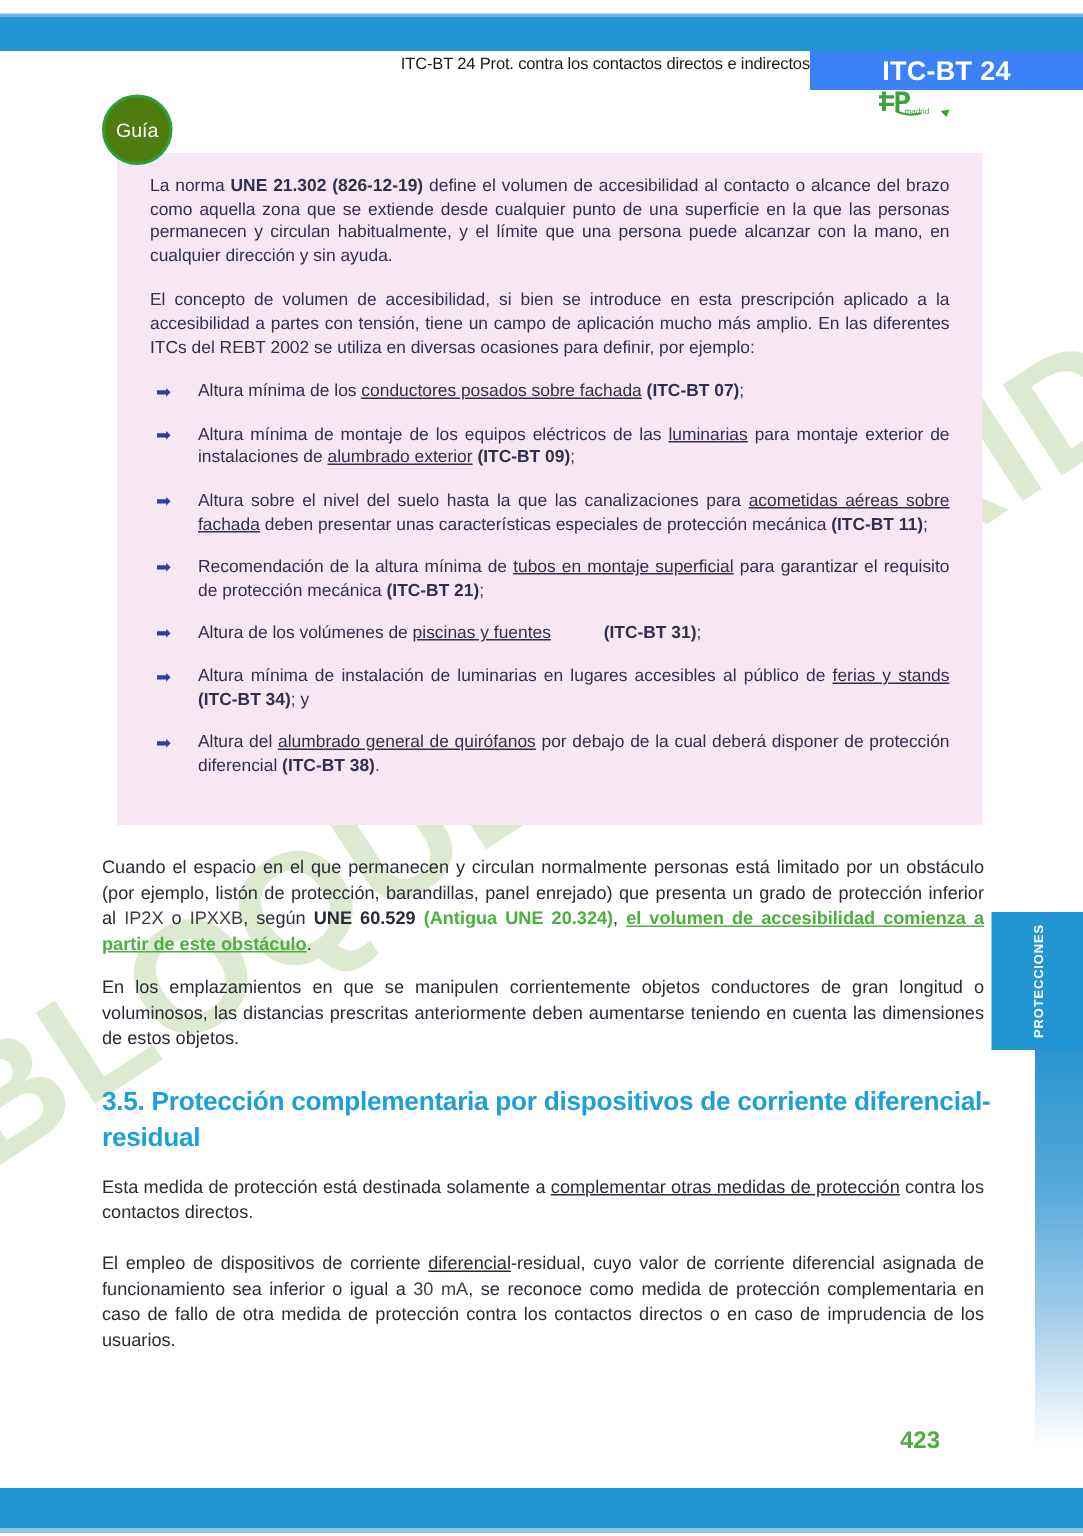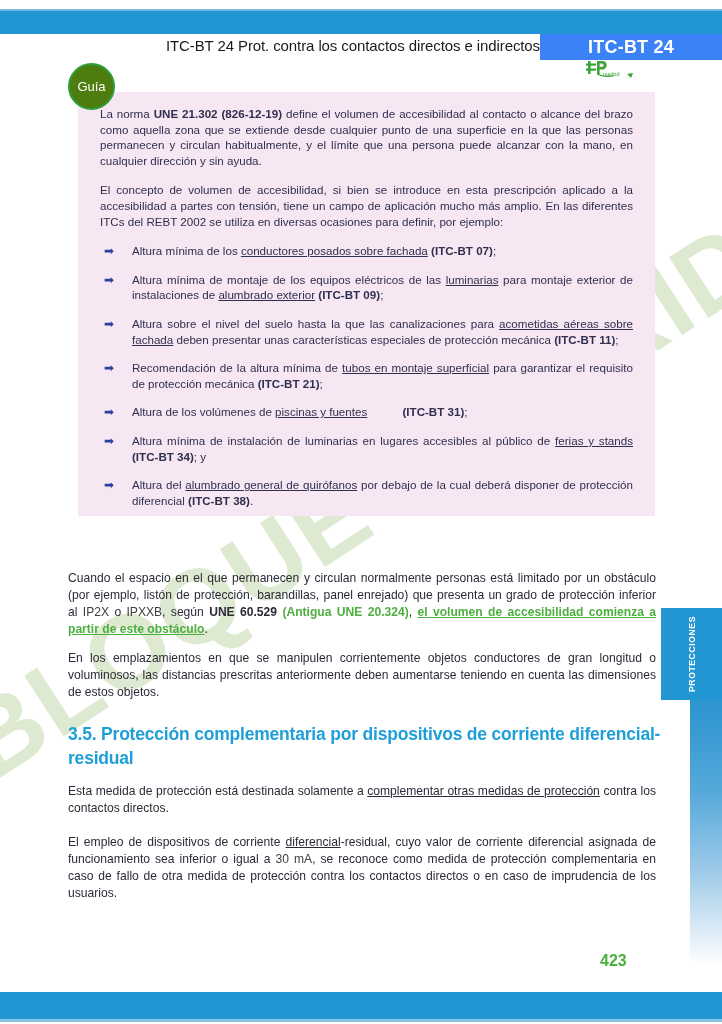--- a/index.html
+++ b/index.html
@@ -22,21 +22,21 @@
     position:absolute;left:0;top:9px;width:722px;height:2px;
     background:#74b8dd;
   }
 
   
   .header{
     position:absolute;left:0;top:34px;width:722px;height:26px;
   }
   .header-title{
     position:absolute;right:182px;top:3px;
-    font-size:15px;color:#1b1b1b;white-space:nowrap;
+    font-size:11px;color:#1b1b1b;white-space:nowrap;
     letter-spacing:-0.1px;
   }
   .header-tag{
     position:absolute;left:540px;top:0;width:182px;height:26px;
     background:#3b82f6;
     color:#ffffff;font-weight:bold;font-size:18px;
     display:flex;align-items:center;justify-content:center;
     letter-spacing:0.2px;
   }
 
@@ -67,23 +67,23 @@
     border-radius:50%;
     background:#4d7c0f;
     border:2.5px solid #2e9e3d;
     color:#ffffff;
     font-size:13px;
     display:flex;align-items:center;justify-content:center;
     z-index:6;
     box-sizing:border-box;
   }
   .guia-box{
-    position:absolute;left:78px;top:92px;width:577px;
+    position:absolute;left:78px;top:102px;width:577px;
     background:#f7e7f2;
-    padding:14px 22px 8px 22px;
+    padding:14px 22px 32px 22px;
     box-sizing:border-box;
     z-index:3;
   }
   .guia-box p{
     margin:0 0 14px 0;
     font-size:11.6px;line-height:15.6px;
     text-align:justify;
     color:#2f2f4f;
   }
   .guia-box p:last-child{margin-bottom:0;}

